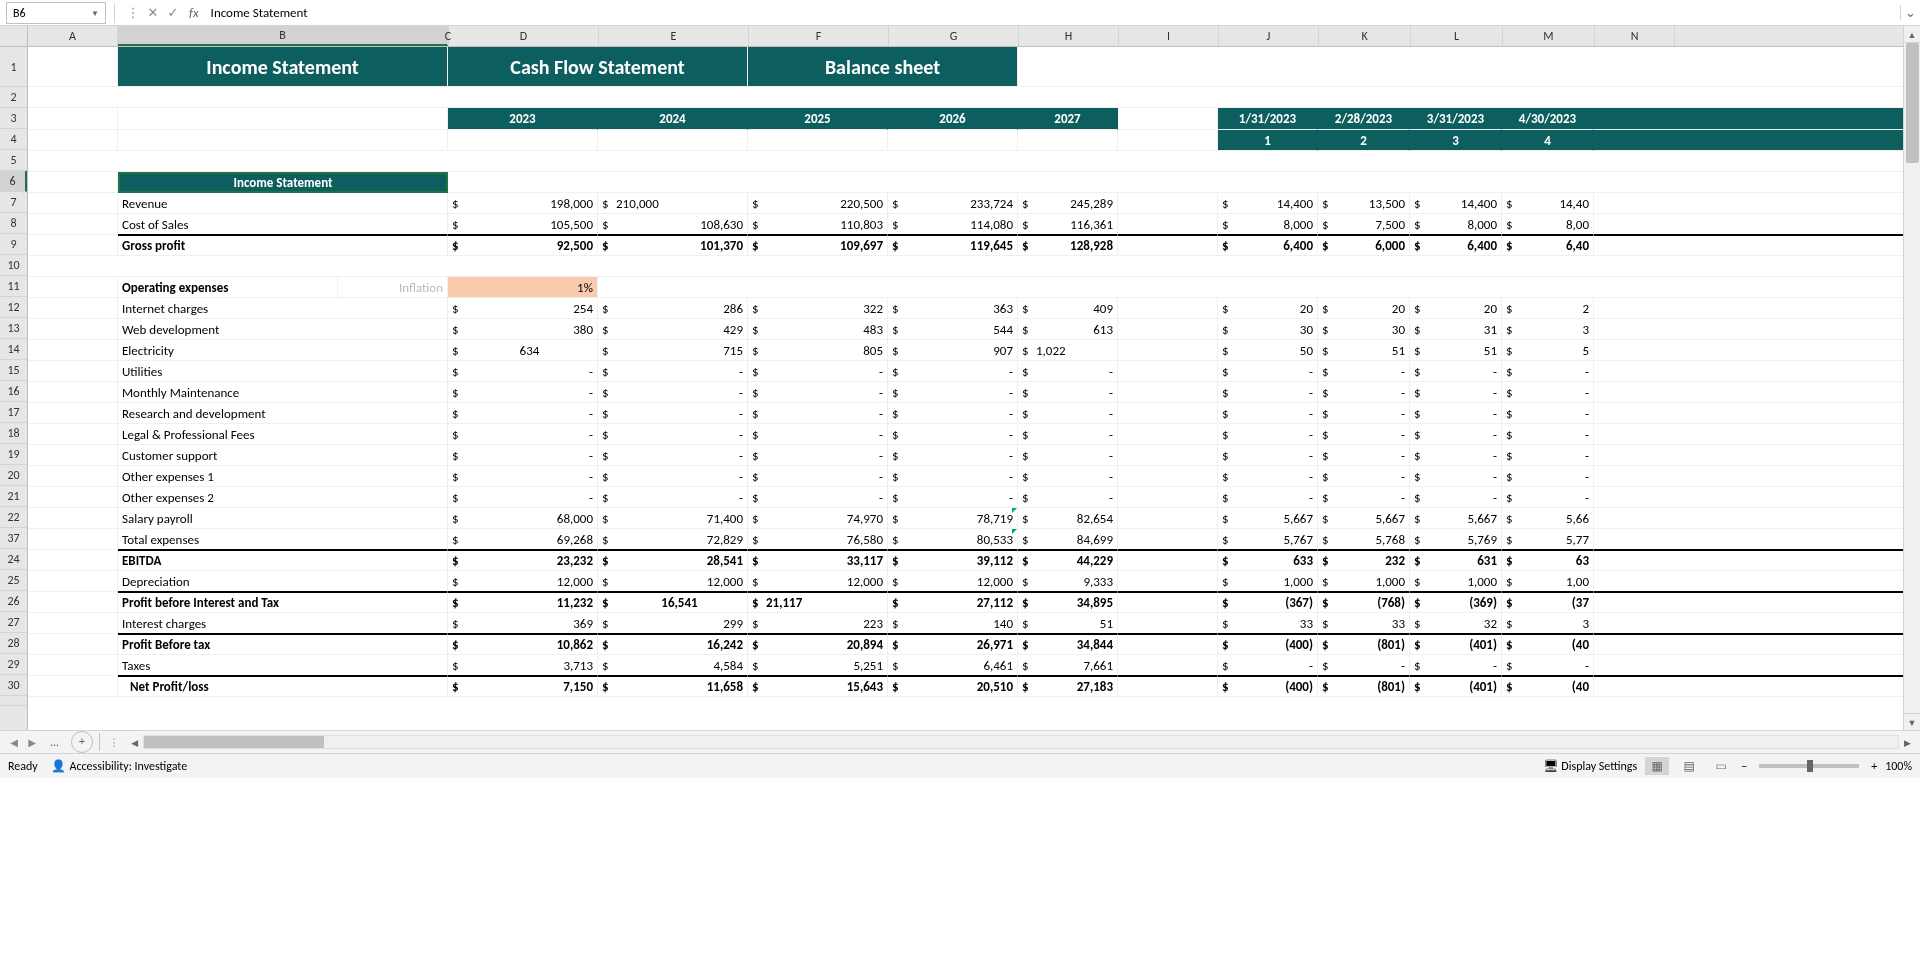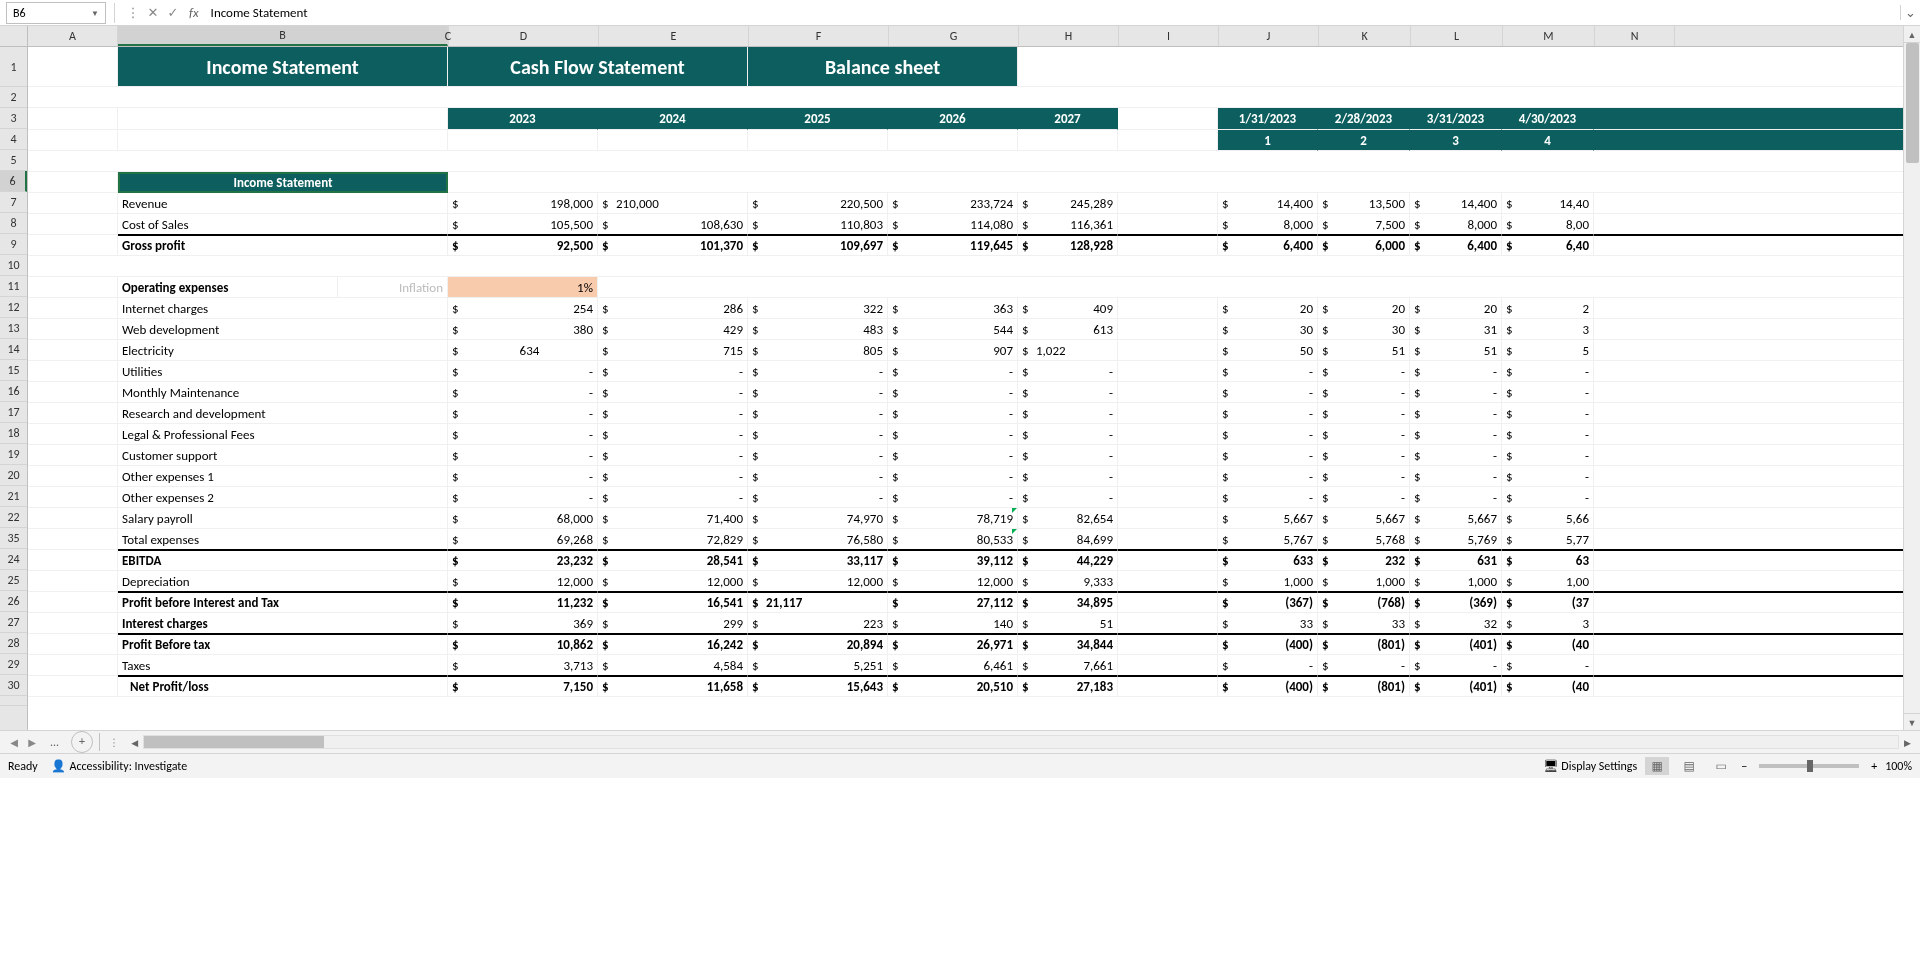--- a/index.html
+++ b/index.html
@@ -126,21 +126,21 @@
       <div class="row-h">13</div>
       <div class="row-h">14</div>
       <div class="row-h">15</div>
       <div class="row-h">16</div>
       <div class="row-h">17</div>
       <div class="row-h">18</div>
       <div class="row-h">19</div>
       <div class="row-h">20</div>
       <div class="row-h">21</div>
       <div class="row-h">22</div>
-      <div class="row-h">35</div>
+      <div class="row-h">37</div>
       <div class="row-h">24</div>
       <div class="row-h">25</div>
       <div class="row-h">26</div>
       <div class="row-h">27</div>
       <div class="row-h">28</div>
       <div class="row-h">29</div>
       <div class="row-h">30</div>
       <div class="row-h" style="height:10px"></div>
     </div>
 
@@ -929,21 +929,21 @@
           </div>
           <div class="row">
             <div class="cell cA"></div>
             <div class="cell bold bt" style="width:330px;">Profit before Interest and Tax</div>
             <div class="cell cD bold bt" style="display:flex;justify-content:space-between;position:relative">
               <span class="dol">$</span>
               <span style="text-align:right;flex:1">11,232</span>
             </div>
             <div class="cell cE bold bt" style="display:flex;justify-content:space-between;position:relative">
               <span class="dol">$</span>
-              <span style="text-align:right;flex:1">16,541</span>
+              <span style="text-align:center;flex:1">16,541</span>
             </div>
             <div class="cell cF bold bt" style="display:flex;justify-content:space-between;position:relative">
               <span class="dol">$</span>
               <span style="text-align:left;flex:1">21,117</span>
             </div>
             <div class="cell cG bold bt" style="display:flex;justify-content:space-between;position:relative">
               <span class="dol">$</span>
               <span style="text-align:right;flex:1">27,112</span>
             </div>
             <div class="cell cH bold bt" style="display:flex;justify-content:space-between;position:relative">
@@ -964,21 +964,21 @@
               <span style="text-align:right;flex:1">(369)</span>
             </div>
             <div class="cell cM bold bt" style="display:flex;justify-content:space-between">
               <span class="dol">$</span>
               <span style="text-align:right;flex:1">(37</span>
             </div>
             <div class="cell  bt" style="flex:1"></div>
           </div>
           <div class="row">
             <div class="cell cA"></div>
-            <div class="cell  bb" style="width:330px;font-weight:bold;">Interest charges</div>
+            <div class="cell  bb" style="width:330px;">Interest charges</div>
             <div class="cell cD  bb" style="display:flex;justify-content:space-between;position:relative">
               <span class="dol">$</span>
               <span style="text-align:right;flex:1">369</span>
             </div>
             <div class="cell cE  bb" style="display:flex;justify-content:space-between;position:relative">
               <span class="dol">$</span>
               <span style="text-align:right;flex:1">299</span>
             </div>
             <div class="cell cF  bb" style="display:flex;justify-content:space-between;position:relative">
               <span class="dol">$</span>

